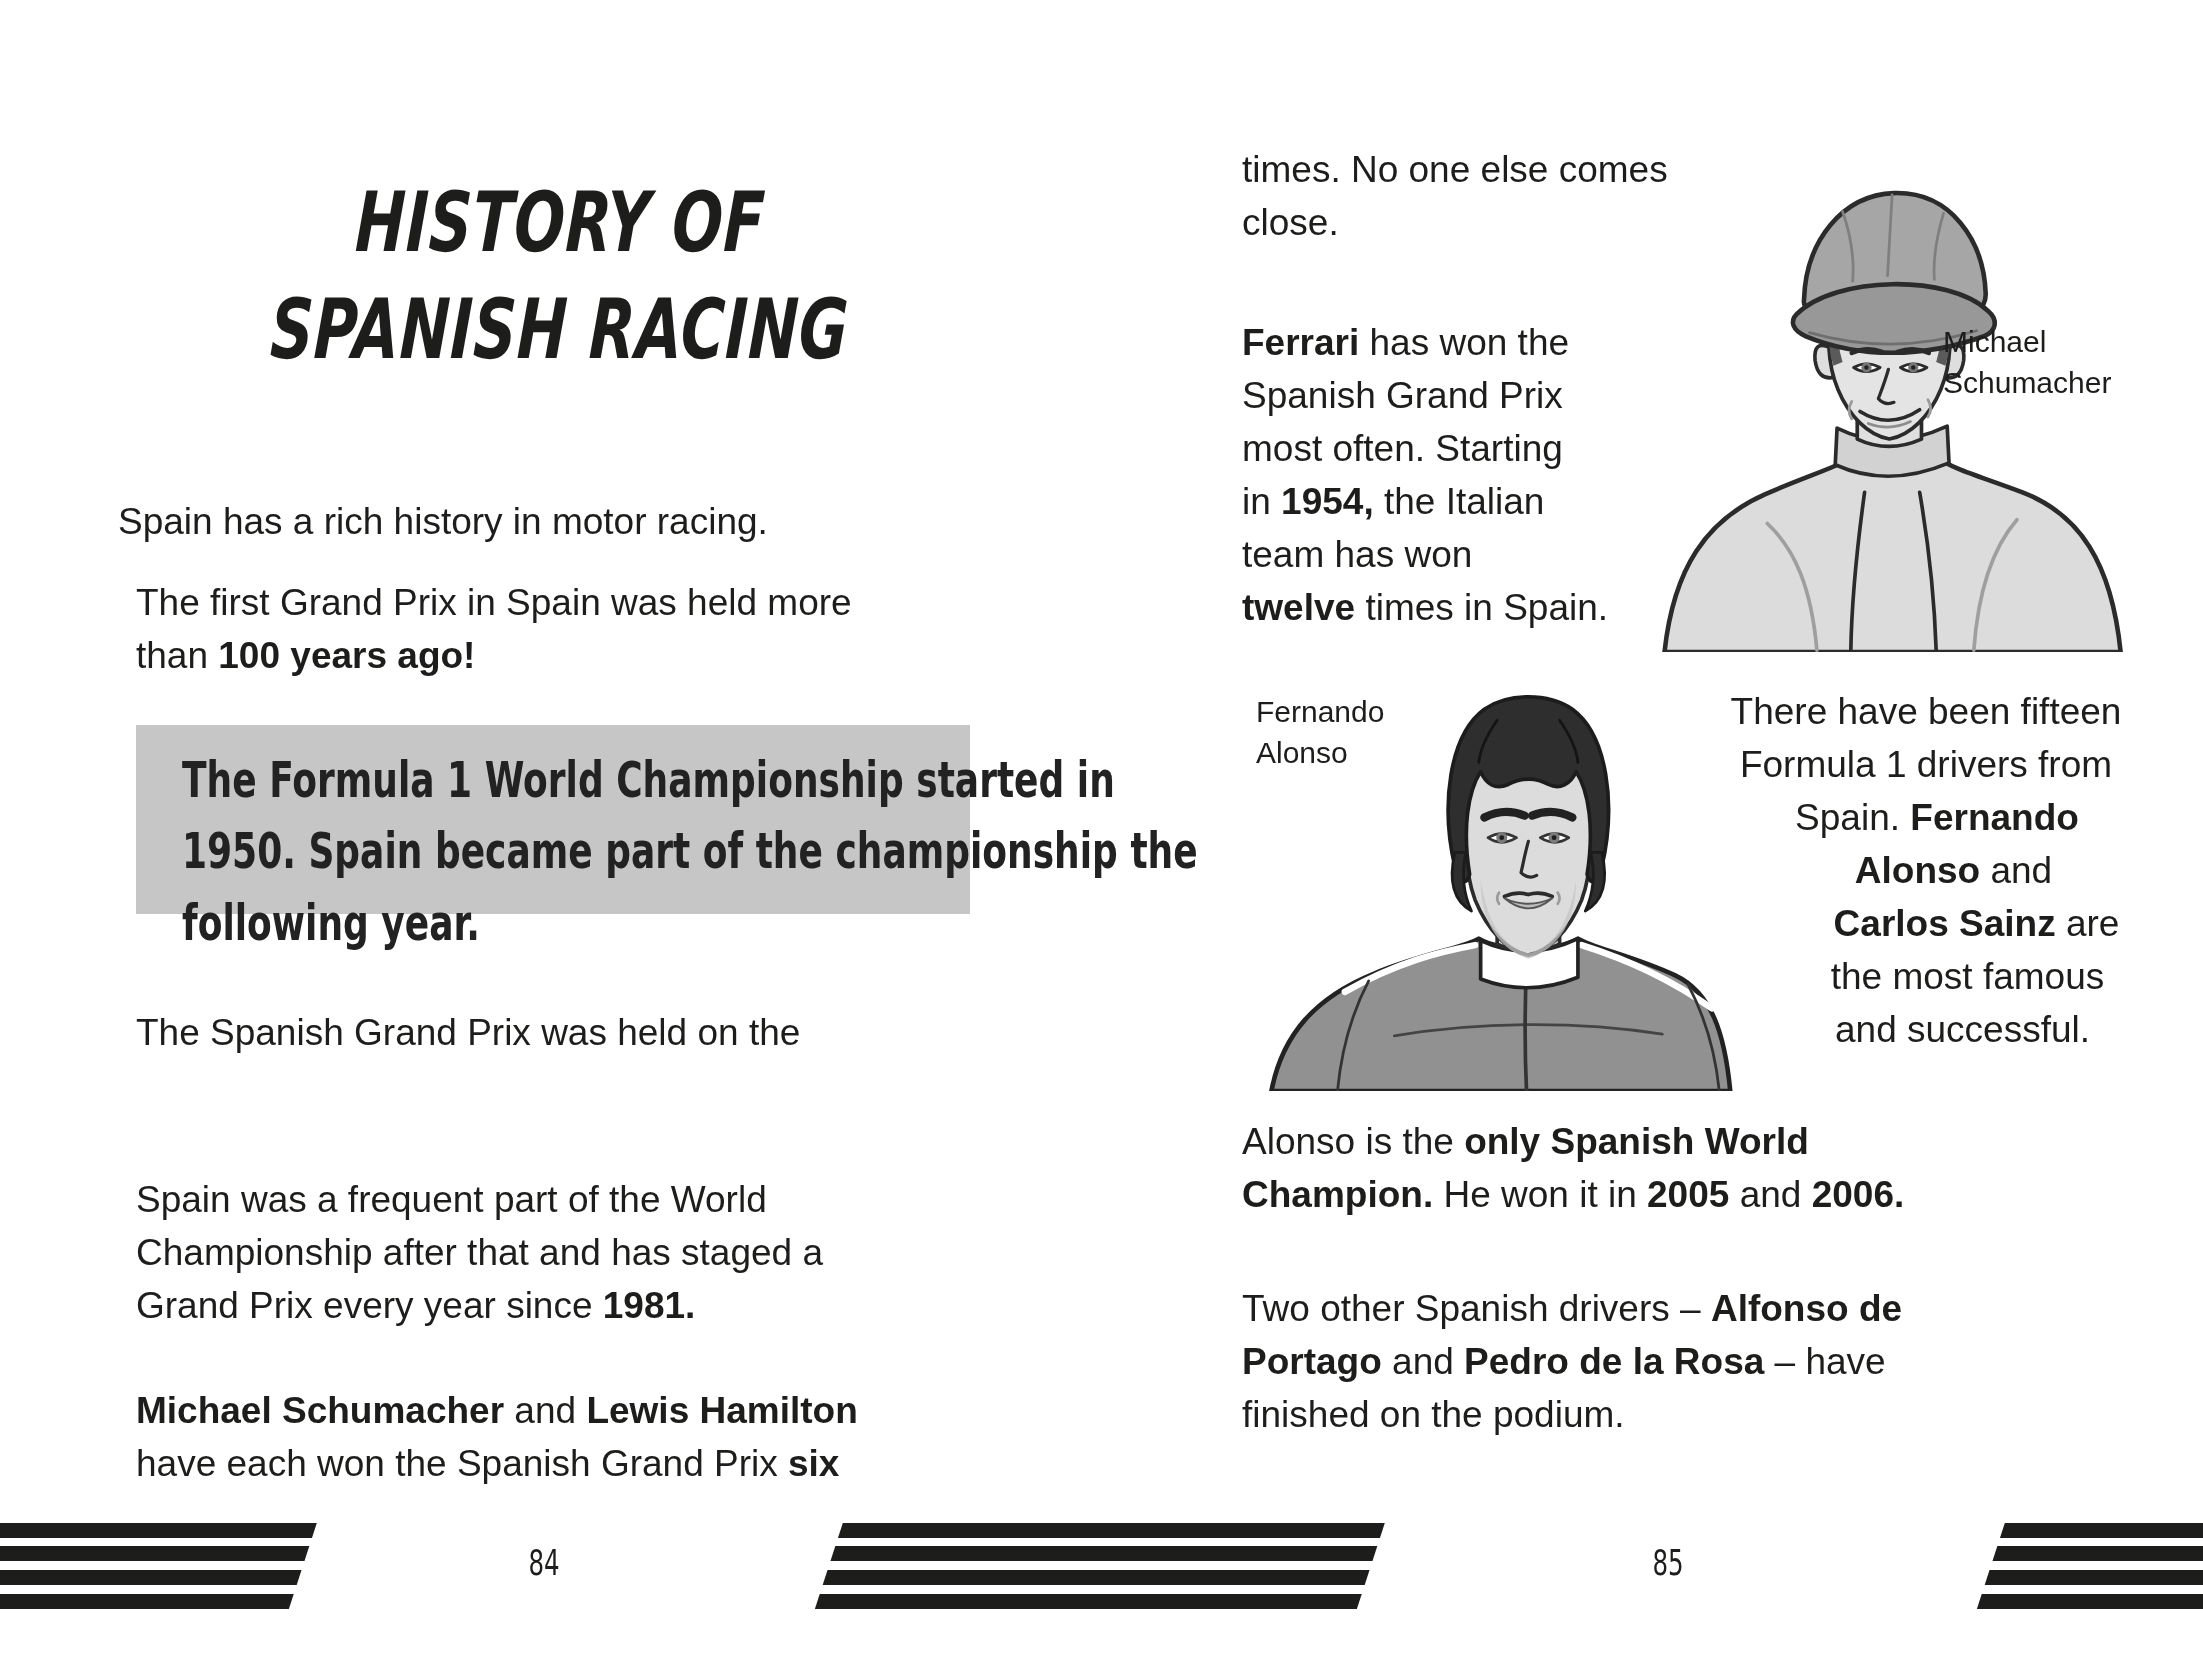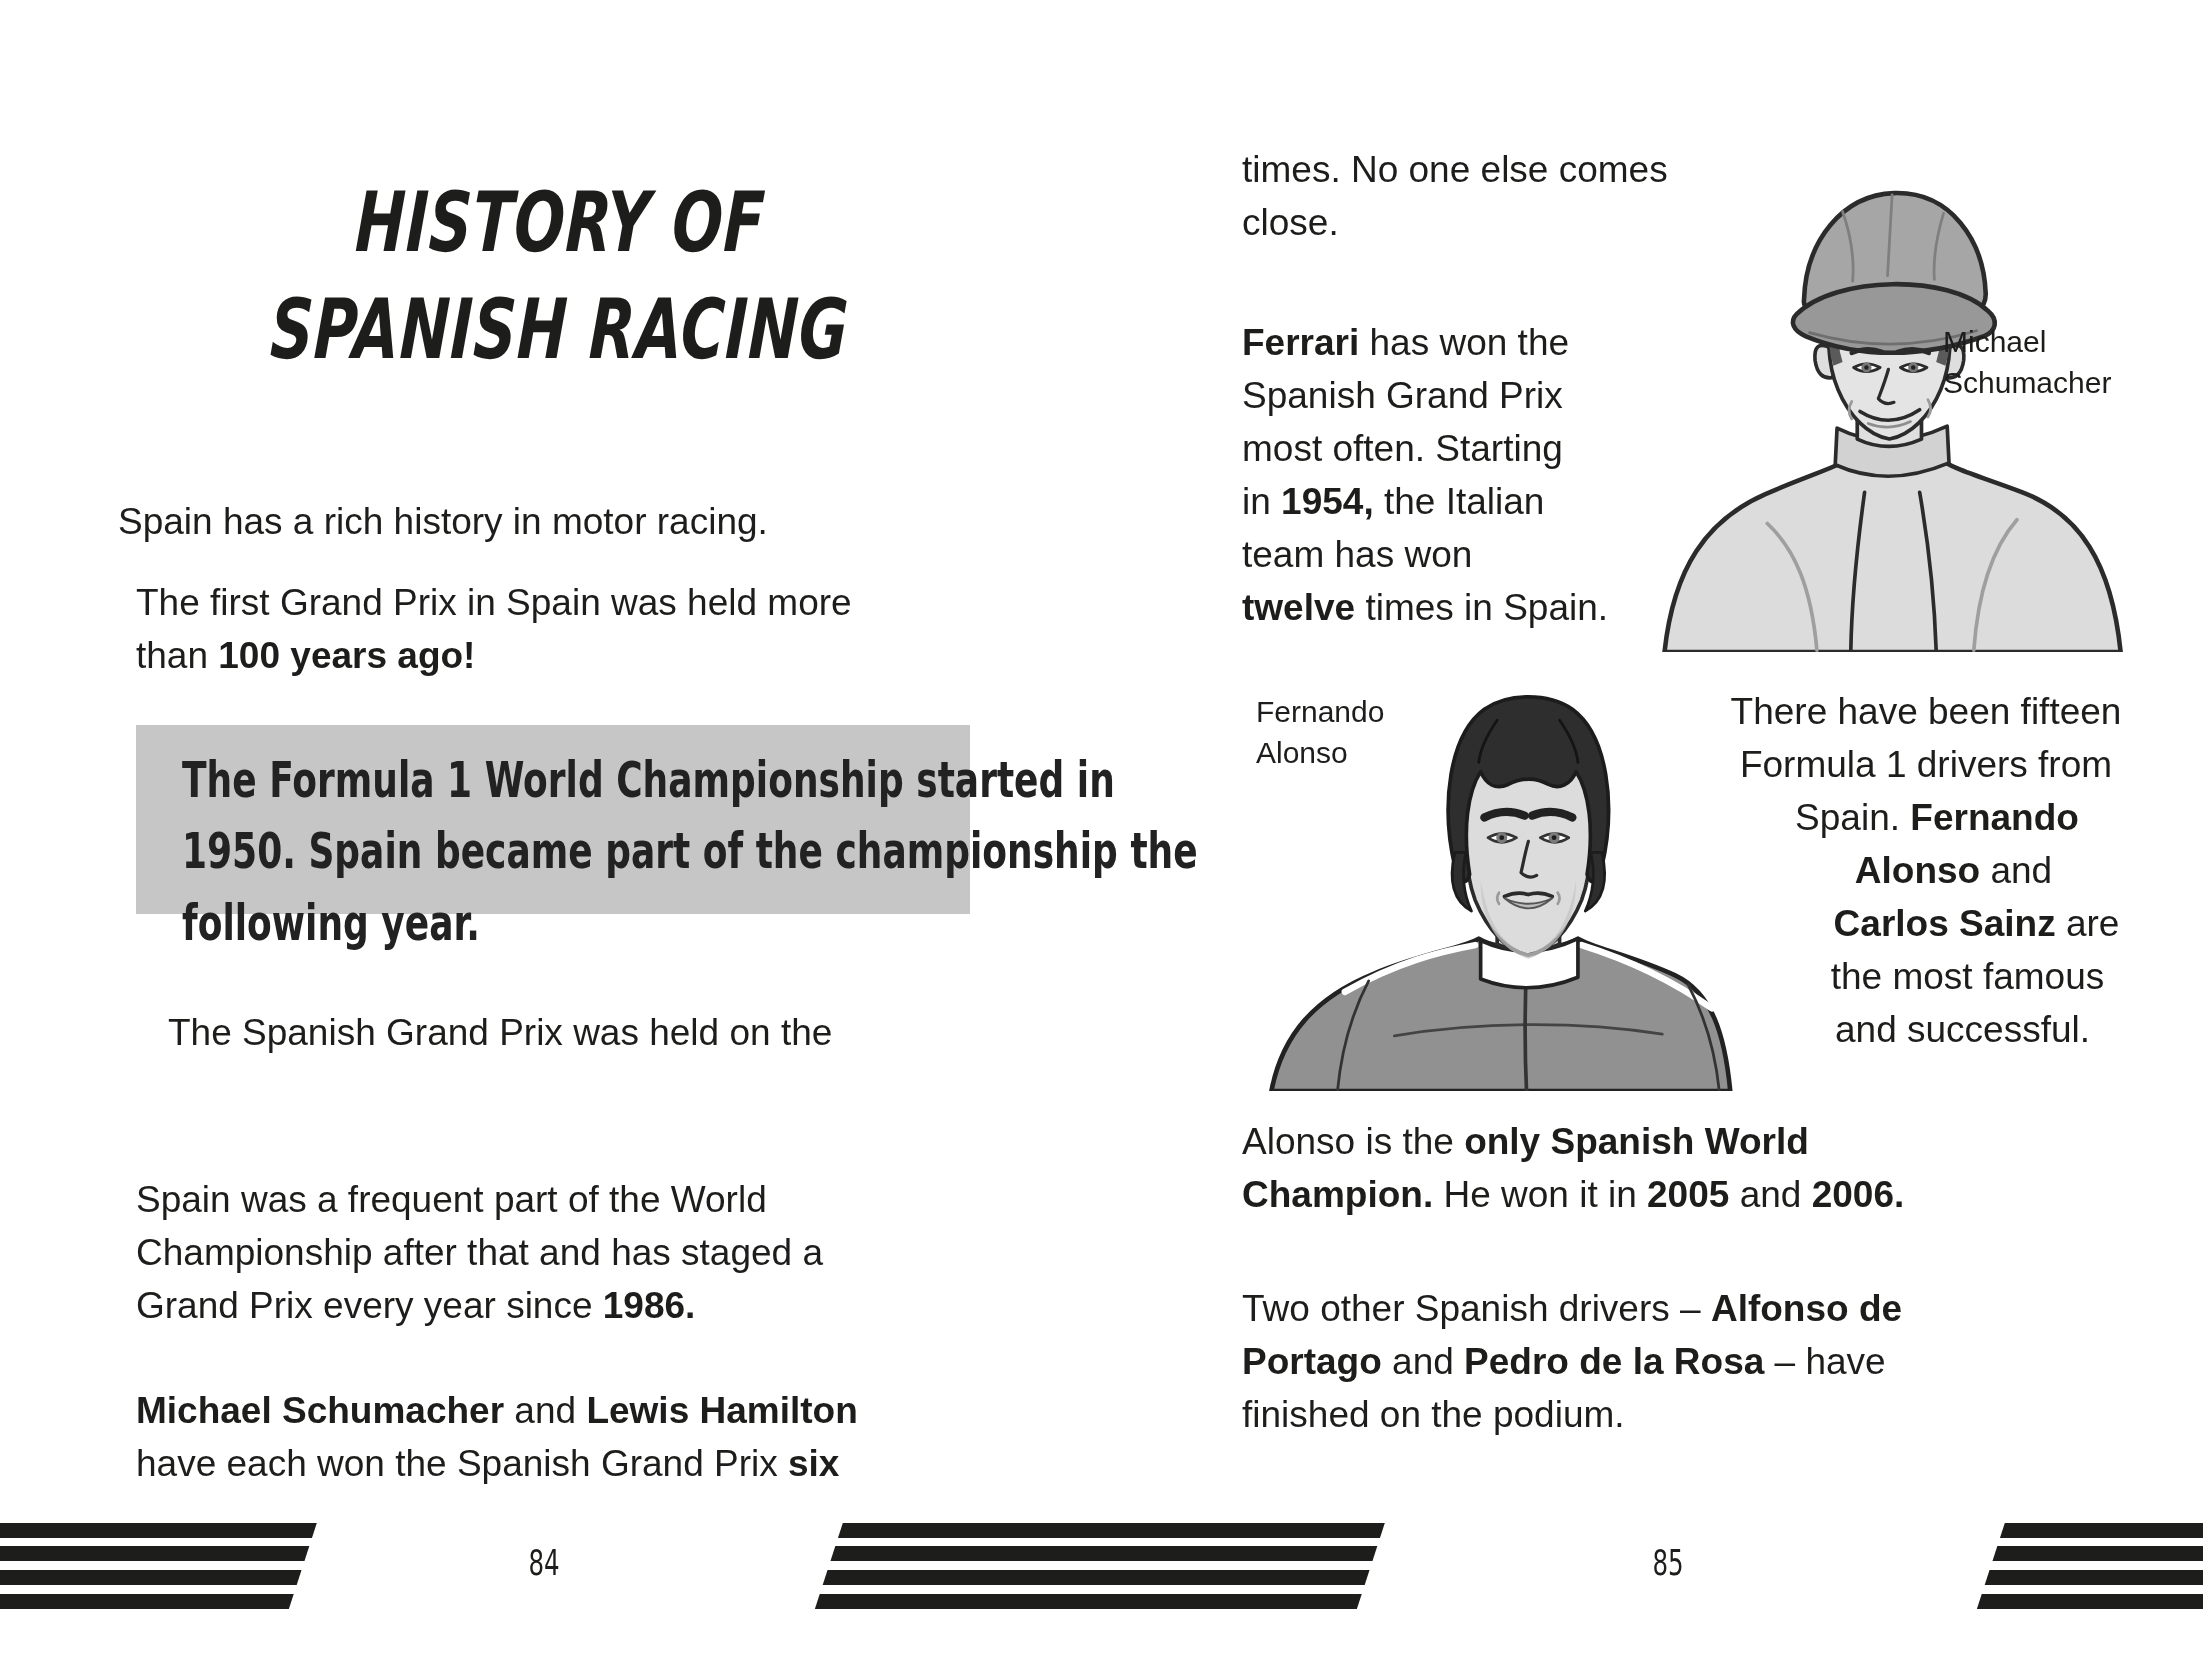--- a/index.html
+++ b/index.html
@@ -92,28 +92,28 @@
     <div class="line"><span>The first Grand Prix in Spain was held more</span></div>
     <div class="line"><span>than </span><span class="b">100 years ago!</span></div>
   </div>
 
   <div class="abs callout">
     <div class="bl">The Formula 1 World Championship started in</div>
     <div class="bl">1950. Spain became part of the championship the</div>
     <div class="bl">following year.</div>
   </div>
 
-  <div class="para" style="left:136px; top:1006px;margin-left:32px;">
+  <div class="para" style="left:136px; top:1006px;">
     <div class="line"><span>The Spanish Grand Prix was held on the</span></div>
   </div>
 
   <div class="para" style="left:136px; top:1173px;">
     <div class="line"><span>Spain was a frequent part of the World</span></div>
     <div class="line"><span>Championship after that and has staged a</span></div>
-    <div class="line"><span>Grand Prix every year since </span><span class="b">1986.</span></div>
+    <div class="line"><span>Grand Prix every year since </span><span class="b">1981.</span></div>
   </div>
 
   <div class="para" style="left:136px; top:1384px;">
     <div class="line"><span class="b">Michael Schumacher</span><span> and </span><span class="b">Lewis Hamilton</span></div>
     <div class="line"><span>have each won the Spanish Grand Prix </span><span class="b">six</span></div>
   </div>
 
   <div class="abs pagenum" style="left:489px; top:1545px;">84</div>
 
   <div class="para" style="left:1242px; top:143px;">

